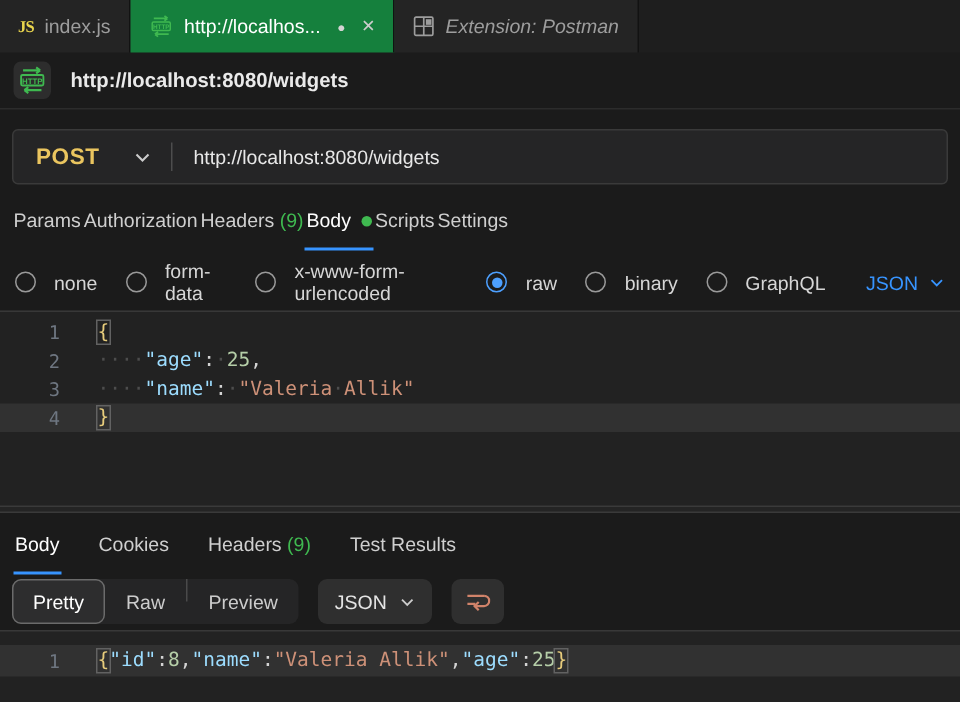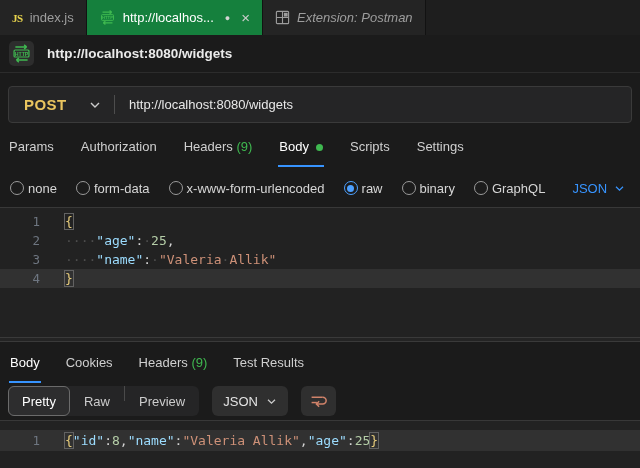--- a/index.html
+++ b/index.html
@@ -28,29 +28,29 @@
   .urlrow .bc-url { font-weight:bold; color:#eaeaea; font-size:13.5px; }
   
   .reqbar { margin:13px 8px 0; height:37px; background:#252526; border:1px solid #3a3a3a;
             border-radius:4px; display:flex; align-items:center; }
   .method { color:#eac55f; font-weight:bold; font-size:15px; letter-spacing:0.4px;
             padding-left:15px; width:78px; }
   .req-chevron { margin-left:2px; display:flex; }
   .vdiv { width:1px; height:19px; background:#4d4d4d; margin:0 14px 0 13px; }
   .requrl { color:#e8e8e8; font-size:13px; }
   
-  .reqtabs { height:46px; display:flex; align-items:center; gap:25px; padding:0 8px; }
+  .reqtabs { height:46px; display:flex; align-items:center; padding:0 8px; }
   .rtab { color:#cfcfcf; padding:14px 1px 11px; border-bottom:2px solid transparent; cursor:pointer; }
   .rtab.active { color:#ffffff; border-bottom-color:#3794ff; }
   .cnt { color:#3fb950; }
   .body-dot { display:inline-block; width:7px; height:7px; border-radius:50%;
               background:#3fb950; margin-left:7px; }
   
   .radios { height:38px; display:flex; align-items:center; padding:0 10px; gap:19px; }
-  .radio-item { display:flex; align-items:center; gap:4px; color:#d6d6d6; cursor:pointer; }
+  .radio-item { display:flex; align-items:center; gap:12px; color:#d6d6d6; cursor:pointer; }
   .rdo { width:14px; height:14px; border-radius:50%; border:1px solid #9a9a9a; flex:none;
          display:flex; align-items:center; justify-content:center; }
   .radio-item.selected .rdo { border-color:#4da0ff; }
   .radio-item.selected .rdo::after { content:""; width:7px; height:7px; border-radius:50%;
          background:#4da0ff; }
   .lang-dd { display:flex; align-items:center; gap:7px; color:#3794ff; margin-left:8px; cursor:pointer; }
   
   .editor { background:#222222; border-top:1px solid #383838;
             font-family:"DejaVu Sans Mono","Liberation Mono",monospace; font-size:13px; }
   .editor.request { height:130px; padding-top:4px; }

